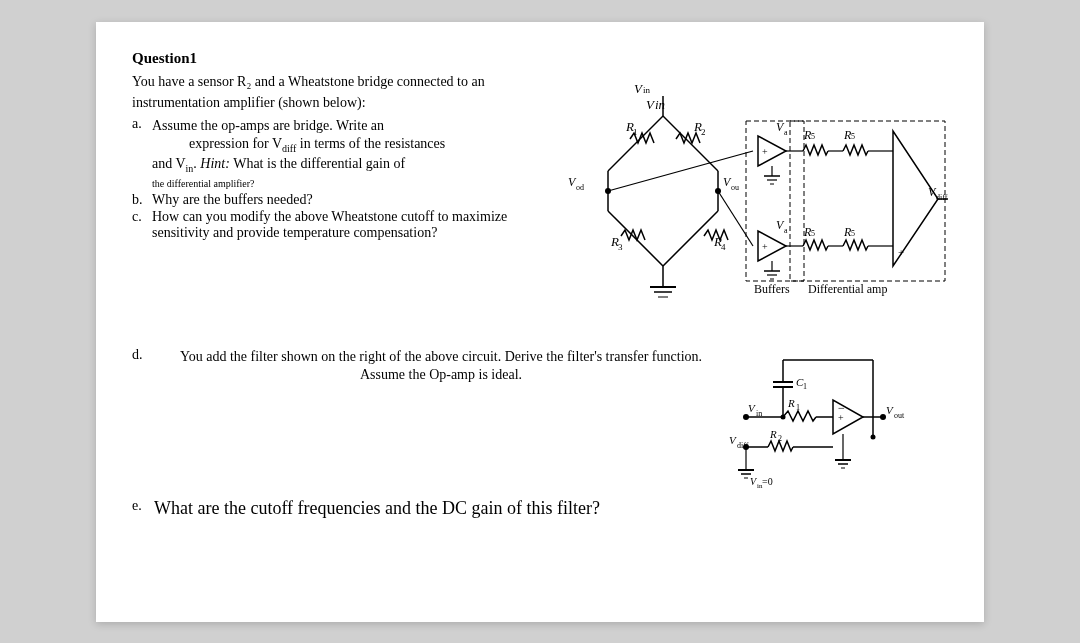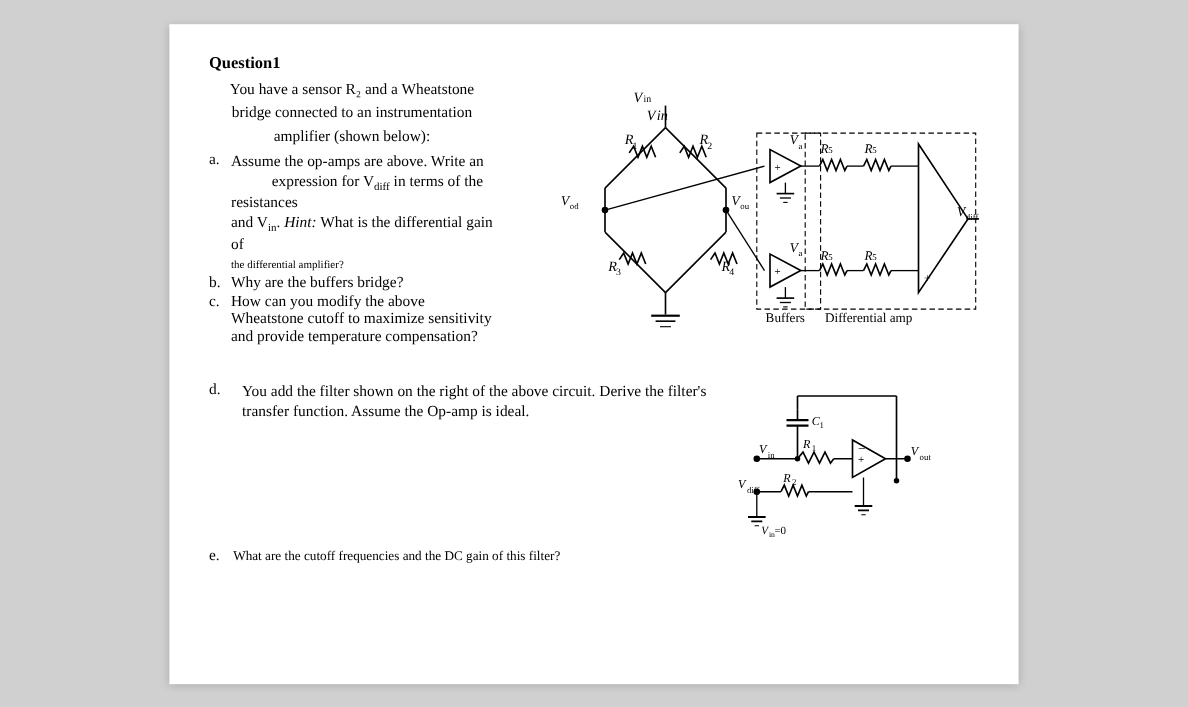--- a/index.html
+++ b/index.html
@@ -6,67 +6,66 @@
     body {
       width: 1080px;
       height: 643px;
       background: #d0d0d0;
       display: flex;
       align-items: center;
       justify-content: center;
       font-family: 'Times New Roman', Times, serif;
     }
     .page {
-      width: 772px;
+      width: 888px;
       min-height: 600px;
       background: #ffffff;
       padding: 28px 36px 28px 36px;
       box-shadow: 0 2px 8px rgba(0,0,0,0.18);
       position: relative;
     }
     .question-title {
       font-weight: bold;
       font-size: 15px;
       margin-bottom: 4px;
     }
     .question-body {
       font-size: 14px;
       line-height: 1.55;
-      text-align: center;
     }
     .hint { font-style: italic; }
     sub { font-size: 10px; }
   </style>
 </head>
 <body>
 
 <div class="page">
   <div class="question-title">Question1</div>
 
   <div style="display:flex; gap:0;">
 
     <div style="flex:1; min-width:0; max-width:490px;">
       <div class="question-body" style="margin-bottom:2px;">You have a sensor R₂ and a Wheatstone bridge connected to an instrumentation amplifier (shown below):</div>
 
       <div style="display:flex; gap:4px; margin-top:2px;">
         <span style="font-size:14px; min-width:16px;">a.</span>
         <div>
-          <span style="font-size:14px;">Assume the op-amps are above. Write an</span>
+          <span style="font-size:14px;">Assume the op-amps are bridge. Write an</span>
           <br>
           <span style="font-size:14px;margin-left:37px;">expression for V<sub>diff</sub> in terms of the resistances</span>
           <br>
           <span style="font-size:14px;text-align:center;">and V<sub>in</sub>. <span class="hint">Hint:</span> What is the differential gain of</span>
           <br>
           <span style="font-size:10px;">the differential amplifier?</span>
         </div>
       </div>
 
       <div style="display:flex; gap:4px; margin-top:1px;">
         <span style="font-size:14px; min-width:16px;">b.</span>
-        <span style="font-size:14px;">Why are the buffers bridge?</span>
+        <span style="font-size:14px;">Why are the buffers needed?</span>
       </div>
 
       <div style="display:flex; gap:4px; margin-top:1px;">
         <span style="font-size:14px; min-width:16px;">c.</span>
         <span style="font-size:14px;">How can you modify the above Wheatstone cutoff to maximize sensitivity and provide temperature compensation?</span>
       </div>
     </div>
 
     <div style="position:relative; width:440px; height:270px; flex-shrink:0;">
       <svg width="440" height="270" viewBox="0 0 440 270">
@@ -187,21 +186,21 @@
         <rect x="282" y="50" width="155" height="160" fill="none" stroke="black" stroke-width="1" stroke-dasharray="5,3"></rect>
 
         <text x="246" y="222" font-size="12">Buffers</text>
         <text x="300" y="222" font-size="12">Differential amp</text>
       </svg>
     </div>
   </div>
 
   <div style="display:flex; align-items:flex-start; margin-top:6px; gap:8px;">
     <span style="font-size:14px; font-weight:normal; min-width:22px;">d.</span>
-    <div style="flex:1;">
+    <div style="flex:1;text-align:center;">
       <span style="font-size:14px;">You add the filter shown on the right of the above circuit. Derive the filter's transfer function. Assume the Op-amp is ideal.</span>
     </div>
 
     <div style="position:relative; width:220px; height:150px; flex-shrink:0; margin-top:-5px;">
       <svg width="220" height="150" viewBox="0 0 220 150">
 
         <circle cx="18" cy="75" r="3" fill="black"></circle>
         <text x="20" y="70" font-size="11" font-style="italic">V</text>
         <text x="28" y="74" font-size="8">in</text>
 
@@ -262,15 +261,15 @@
         <line x1="16" y1="136" x2="20" y2="136" stroke="black" stroke-width="1"></line>
         <text x="22" y="143" font-size="10" font-style="italic">V</text>
         <text x="29" y="146" font-size="7">in</text>
         <text x="34" y="143" font-size="10">=0</text>
       </svg>
     </div>
   </div>
 
   <div style="display:flex; gap:4px; margin-top:6px;">
     <span style="font-size:14px; min-width:18px;">e.</span>
-    <span style="font-size:12px;">What are the cutoff frequencies and the DC gain of this filter?</span>
+    <span style="font-size:18px;">What are the cutoff frequencies and the DC gain of this filter?</span>
   </div>
 </div>
 
 </body></html>

